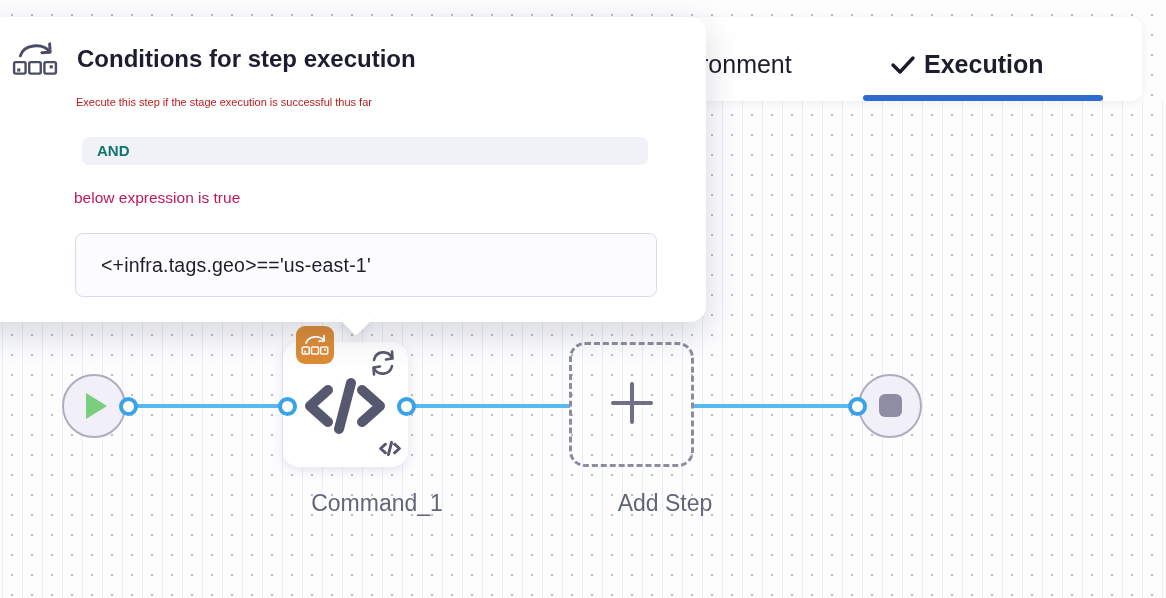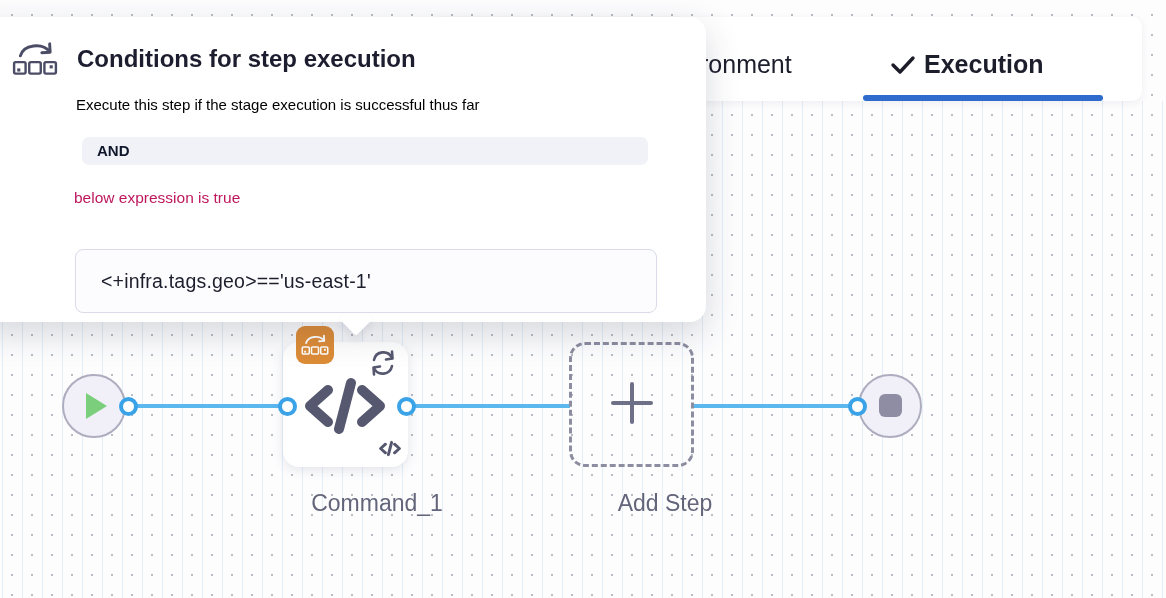--- a/index.html
+++ b/index.html
@@ -82,29 +82,29 @@
   .popover{
     position:absolute;left:-24px;top:17px;width:730px;height:305px;border-radius:16px;
     background:#ffffff;box-shadow:0 12px 34px rgba(40,44,72,.18);z-index:5;
   }
   .popover .caret{
     position:absolute;left:368px;bottom:-9px;width:24px;height:24px;background:#ffffff;
     transform:rotate(45deg);border-radius:3px;box-shadow:4px 4px 8px rgba(40,44,72,.08);
   }
   .pop-icon{position:absolute;left:36px;top:23px;}
   .pop-title{position:absolute;left:101px;top:28px;font-size:24px;font-weight:700;color:#1c1d2e;}
-  .pop-desc{position:absolute;left:100px;top:79px;font-size:15px;color:#000000;}
+  .pop-desc{position:absolute;left:100px;top:79px;font-size:11px;color:#b91c1c;}
   .pop-pill{
     position:absolute;left:106px;top:120px;width:551px;height:28px;border-radius:7px;
-    background:#f1f1f8;color:#0f172a;font-size:15px;font-weight:700;
+    background:#f1f1f8;color:#0f766e;font-size:15px;font-weight:700;
     line-height:28px;padding-left:15px;
   }
   .pop-sub{position:absolute;left:98px;top:172px;font-size:15.5px;color:#be185d;}
   .pop-exprbox{
-    position:absolute;left:99px;top:232px;width:580px;height:62px;border-radius:8px;
+    position:absolute;left:99px;top:216px;width:580px;height:62px;border-radius:8px;
     border:1px solid #d9dbe8;background:#fcfcff;
     display:flex;align-items:center;cursor:text;
   }
   .pop-expr{padding-left:25px;font-size:19.5px;color:#1d1e2c;letter-spacing:.2px;}
 </style>
 </head>
 <body>
 
 <div class="canvas"></div>
 <div class="canvas-lines"></div>

